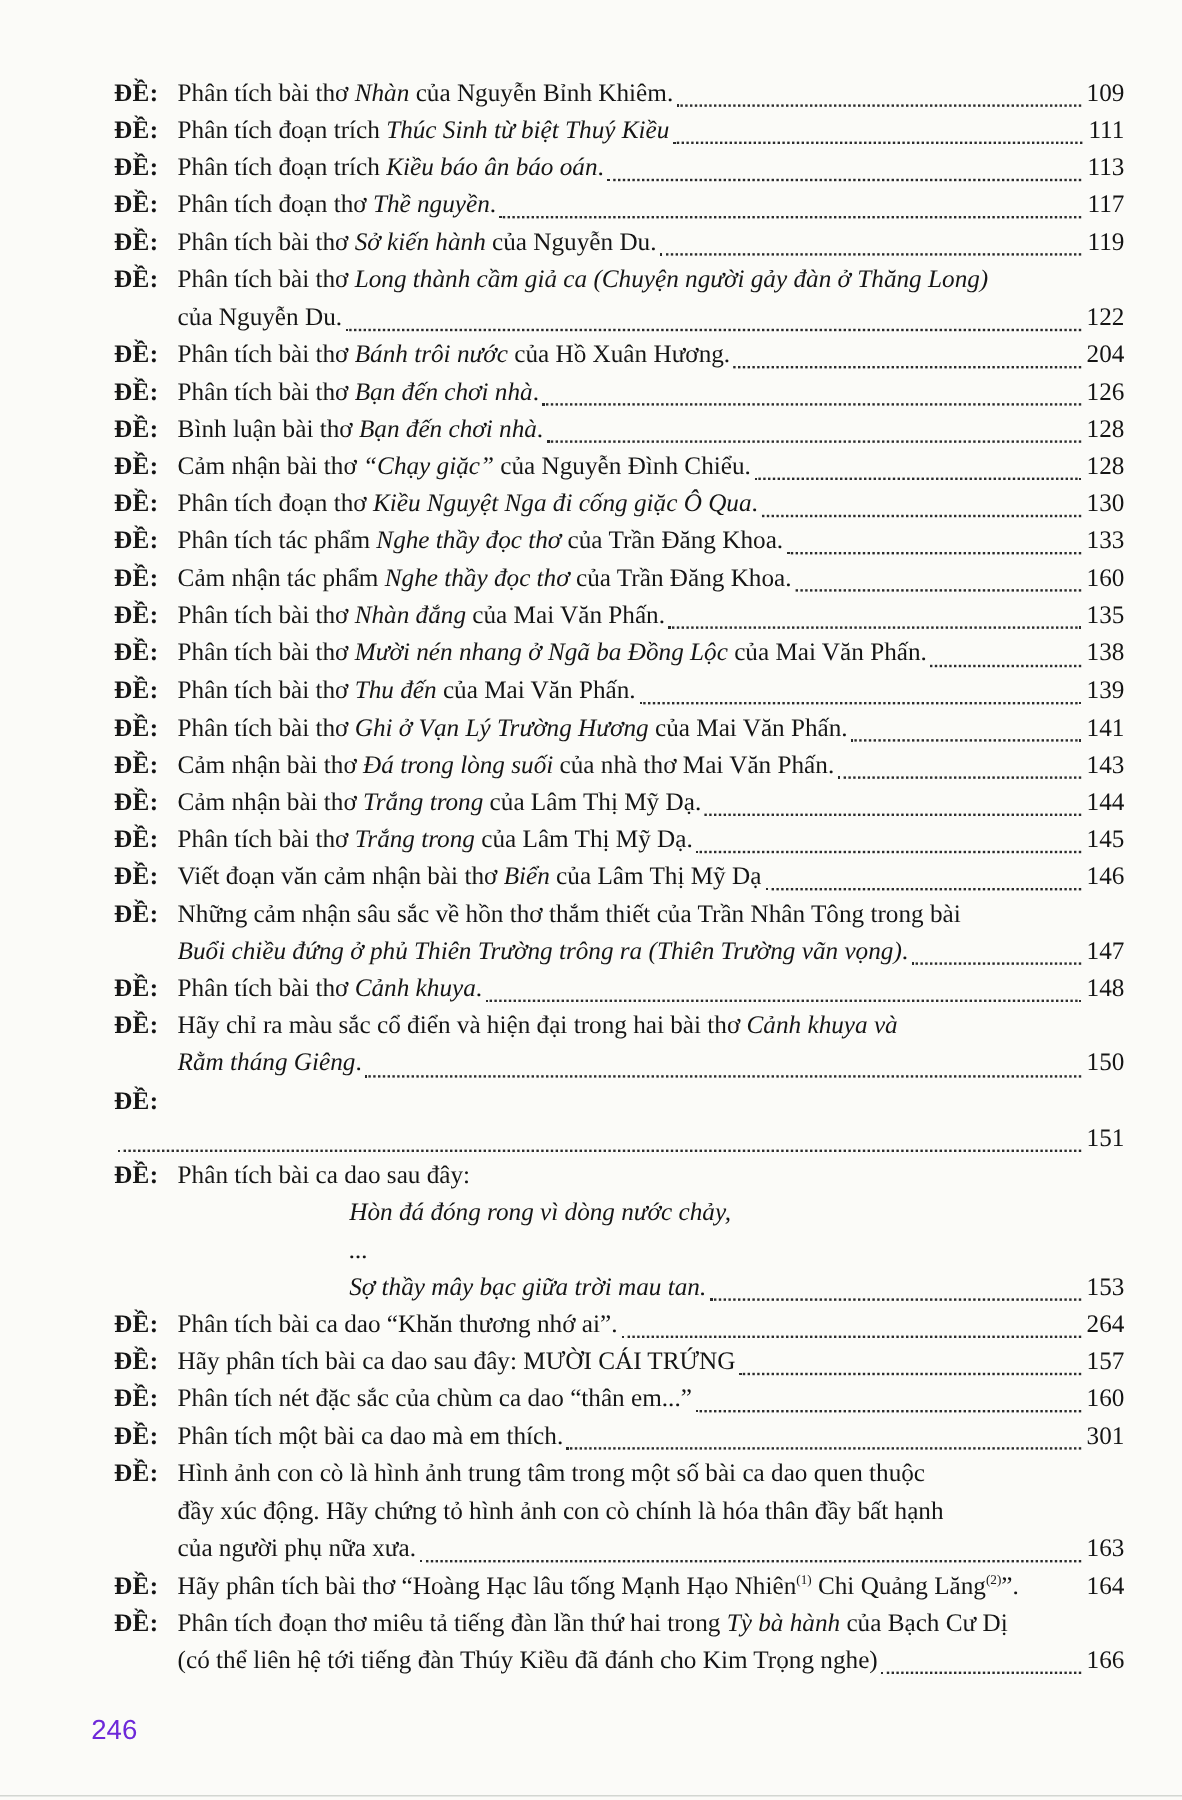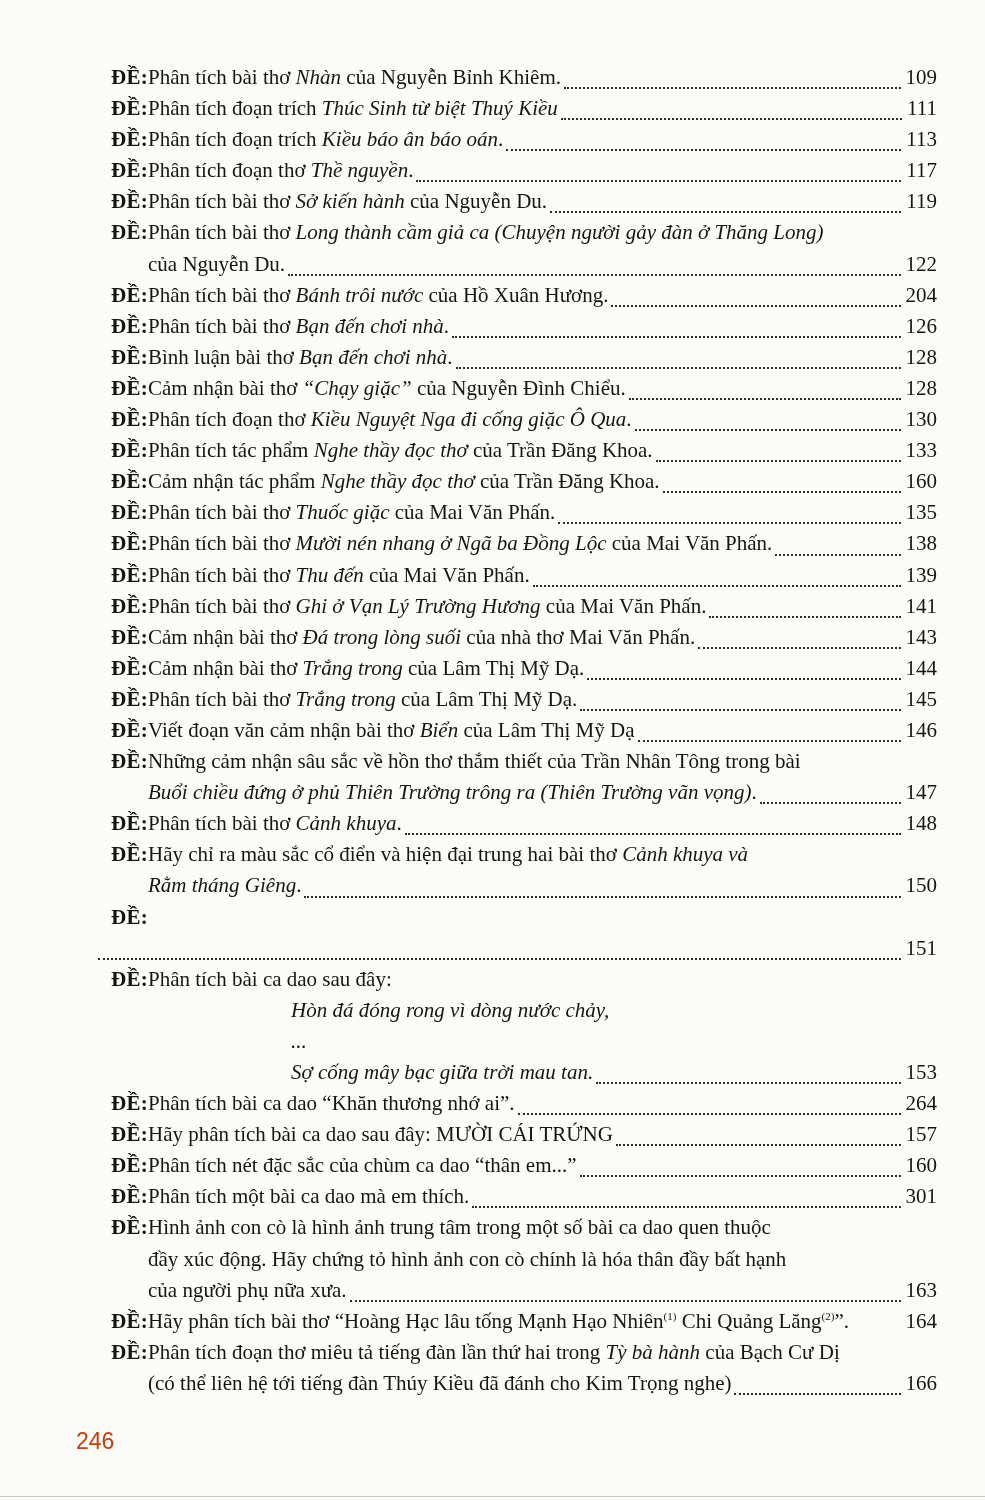--- a/index.html
+++ b/index.html
@@ -9,21 +9,20 @@
     font-family: "Liberation Serif", serif;
     color: #151515;
     position: relative;
     overflow: hidden;
   }
   .page { position: absolute; inset: 0; }
   .toc {
     position: absolute;
     left: 95px; top: 62px;
     width: 842px;
-    text-align: right;
   }
   .row {
     display: flex;
     align-items: baseline;
     font-size: 21px;
     line-height: 31.1px;
     white-space: nowrap;
   }
   .label {
     flex: 0 0 53px;
@@ -42,21 +41,21 @@
     margin: 0 5px 4px 3px;
     align-self: flex-end;
   }
   .gap { flex: 1 1 auto; }
   .pg { flex: 0 0 auto; }
   .pageno {
     position: absolute;
     left: 76px; top: 1428px;
     font-family: "Liberation Sans", sans-serif;
     font-size: 23px;
-    color: #c2410c;
+    color: #6d28d9;
   }
   .scan-edge {
     position: absolute;
     left: 0; right: 0; bottom: 3px;
     border-bottom: 1px solid #c9cdc8;
   }
 </style>
 </head>
 <body>
 
@@ -166,21 +165,21 @@
         <div class="row main">
           <span class="label">ĐỀ:</span>
           <span class="text"><span>Cảm nhận tác phẩm </span><span class="it">Nghe thầy đọc thơ</span><span> của Trần Đăng Khoa. </span></span>
           <span class="leader"></span>
           <span class="pg">160</span>
         </div>
       </div>
       <div class="entry">
         <div class="row main">
           <span class="label">ĐỀ:</span>
-          <span class="text"><span>Phân tích bài thơ </span><span class="it">Thuốc giặc</span><span> của Mai Văn Phấn. </span></span>
+          <span class="text"><span>Phân tích bài thơ </span><span class="it">Nhàn đắng</span><span> của Mai Văn Phấn. </span></span>
           <span class="leader"></span>
           <span class="pg">135</span>
         </div>
       </div>
       <div class="entry">
         <div class="row main">
           <span class="label">ĐỀ:</span>
           <span class="text"><span>Phân tích bài thơ </span><span class="it">Mười nén nhang ở Ngã ba Đồng Lộc</span><span> của Mai Văn Phấn.</span></span>
           <span class="leader"></span>
           <span class="pg">138</span>
@@ -250,21 +249,21 @@
         <div class="row main">
           <span class="label">ĐỀ:</span>
           <span class="text"><span>Phân tích bài thơ </span><span class="it">Cảnh khuya</span><span>. </span></span>
           <span class="leader"></span>
           <span class="pg">148</span>
         </div>
       </div>
       <div class="entry">
         <div class="row main">
           <span class="label">ĐỀ:</span>
-          <span class="text"><span>Hãy chỉ ra màu sắc cổ điển và hiện đại trung hai bài thơ </span><span class="it">Cảnh khuya và</span></span>
+          <span class="text"><span>Hãy chỉ ra màu sắc cổ điển và hiện đại trong hai bài thơ </span><span class="it">Cảnh khuya và</span></span>
         </div>
         <div class="row cont">
           <span class="sp1"></span>
           <span class="text"><span class="it">Rằm tháng Giêng</span><span>. </span></span>
           <span class="leader"></span>
           <span class="pg">150</span>
         </div>
       </div>
       <div class="entry">
         <div class="row main">
@@ -283,21 +282,21 @@
         <div class="row poem">
           <span class="sp2"></span>
           <span class="text"><span class="it">Hòn đá đóng rong vì dòng nước chảy,</span></span>
         </div>
         <div class="row poem">
           <span class="sp2"></span>
           <span class="text"><span class="it">...</span></span>
         </div>
         <div class="row poem">
           <span class="sp2"></span>
-          <span class="text"><span class="it">Sợ cống mây bạc giữa trời mau tan.</span><span> </span></span>
+          <span class="text"><span class="it">Sợ thầy mây bạc giữa trời mau tan.</span><span> </span></span>
           <span class="leader"></span>
           <span class="pg">153</span>
         </div>
       </div>
       <div class="entry">
         <div class="row main">
           <span class="label">ĐỀ:</span>
           <span class="text"><span>Phân tích bài ca dao “Khăn thương nhớ ai”.</span></span>
           <span class="leader"></span>
           <span class="pg">264</span>

